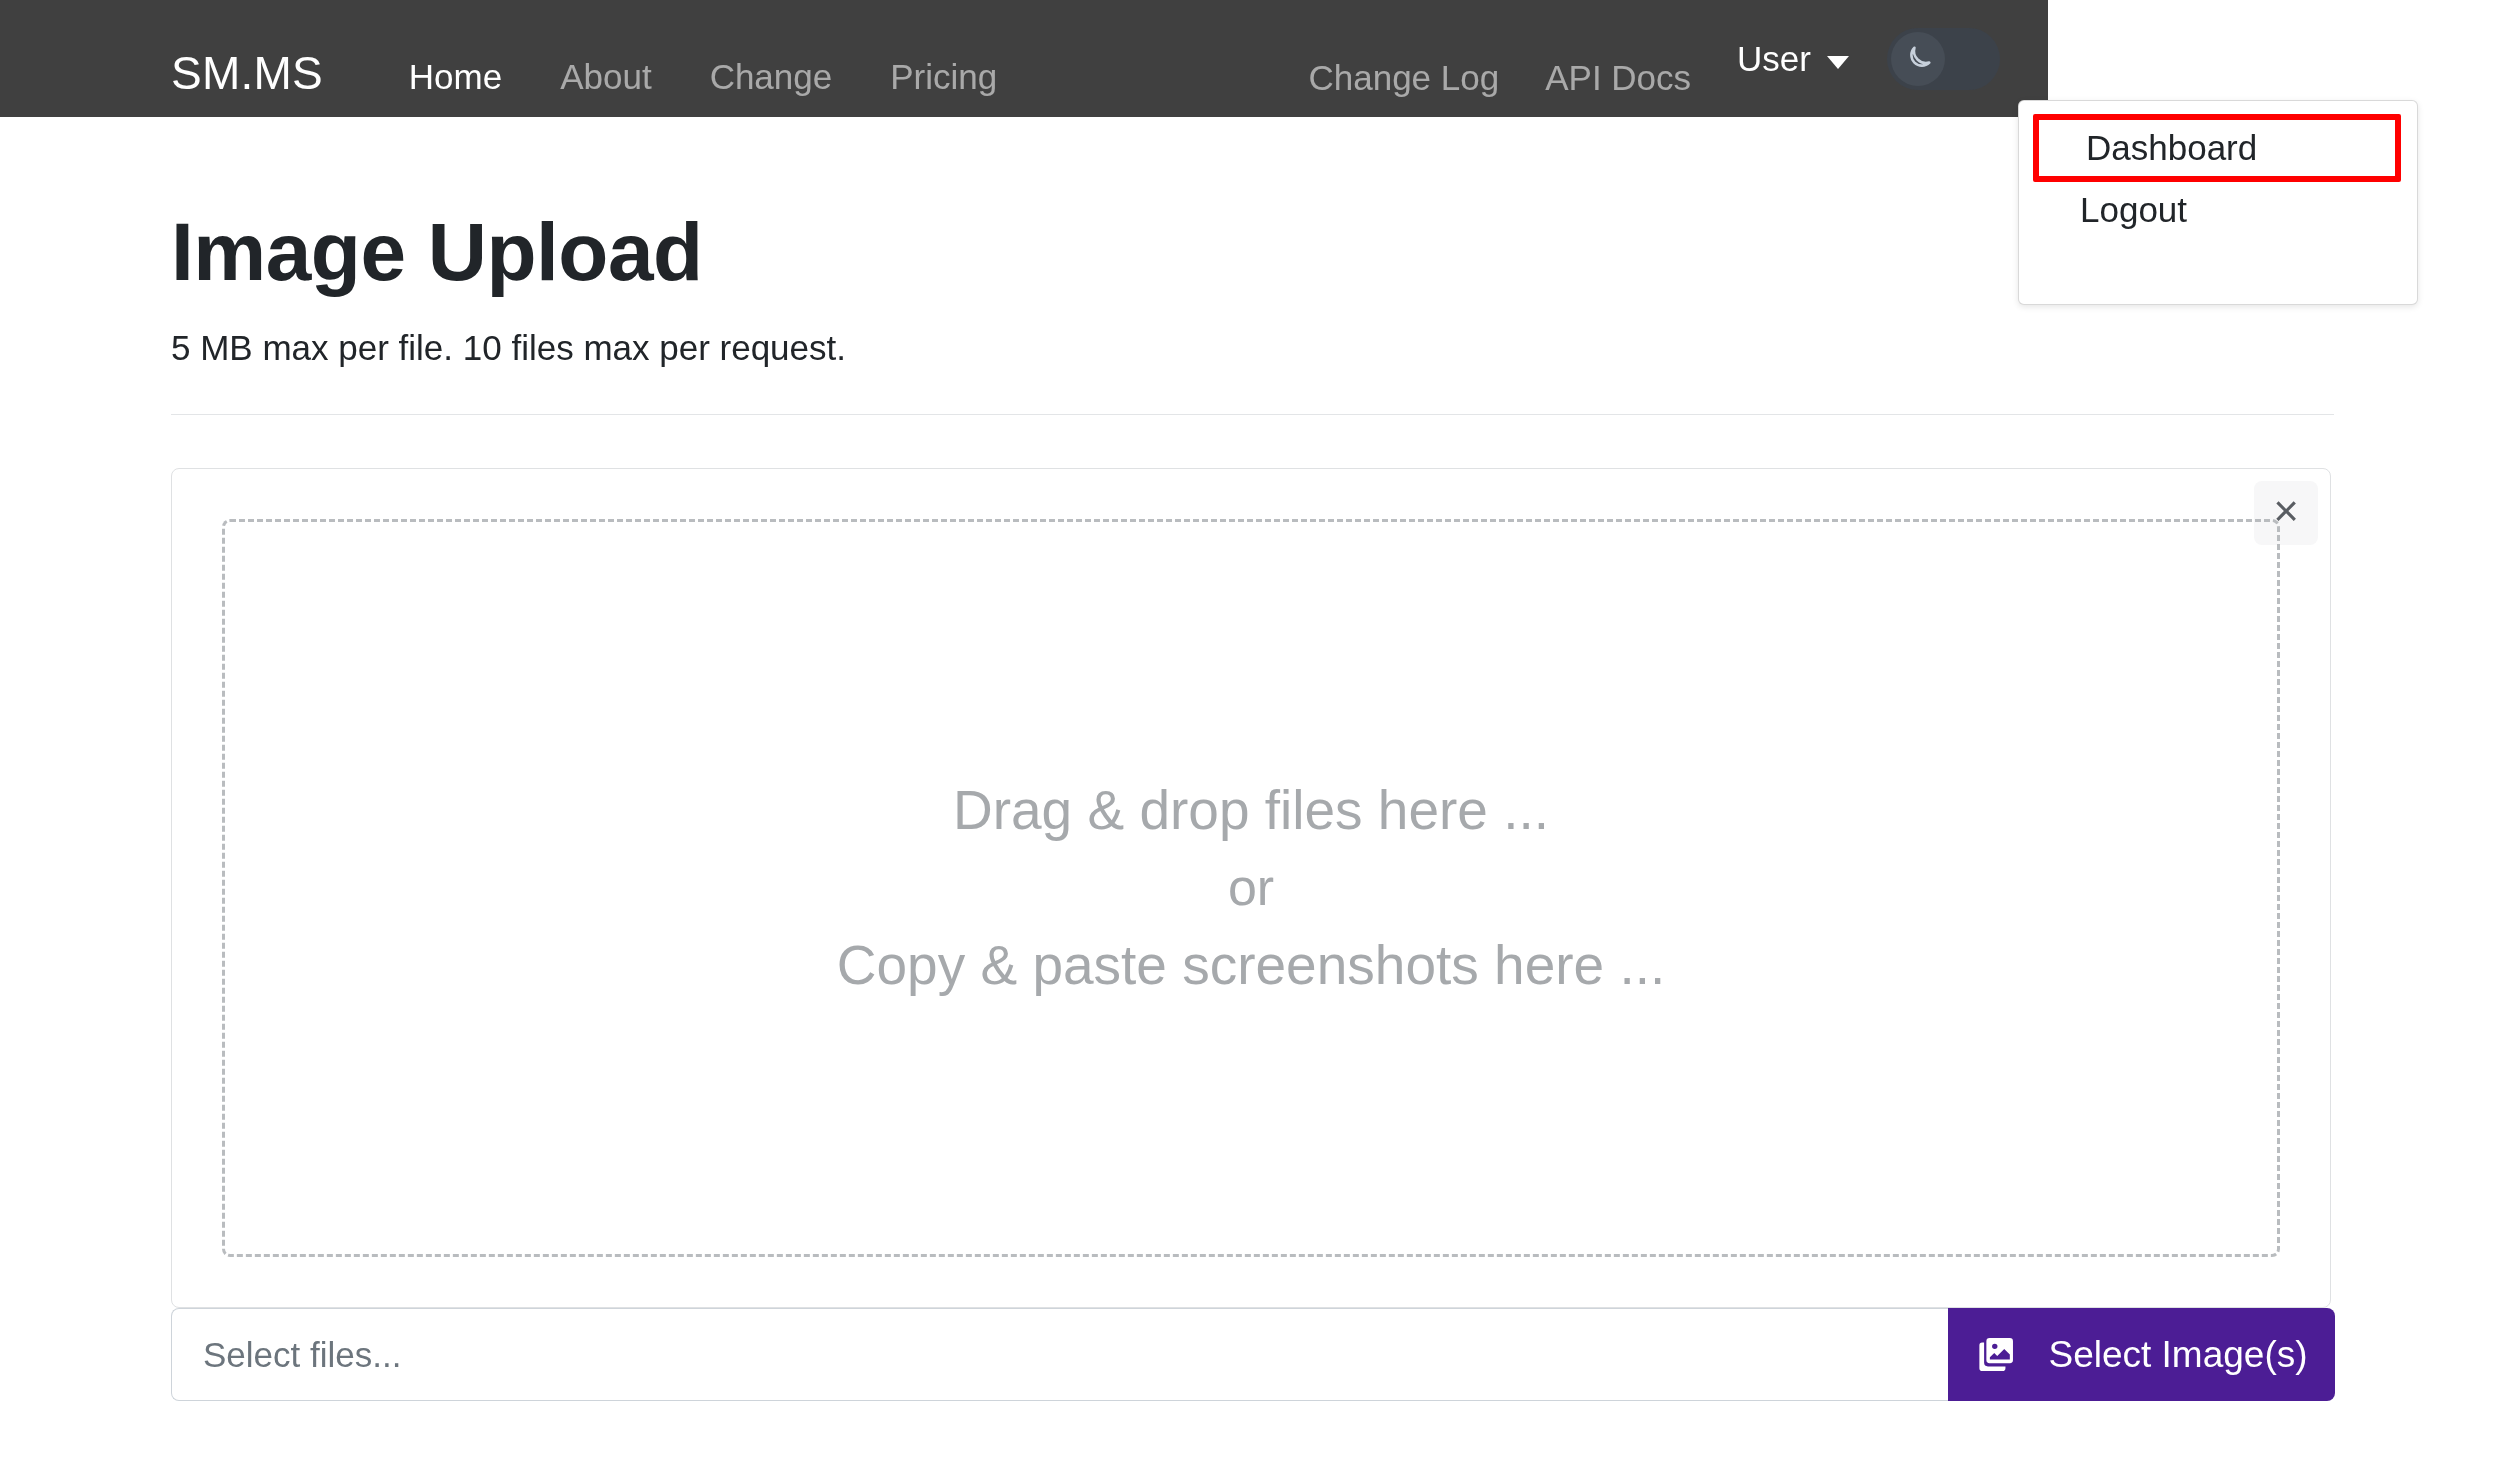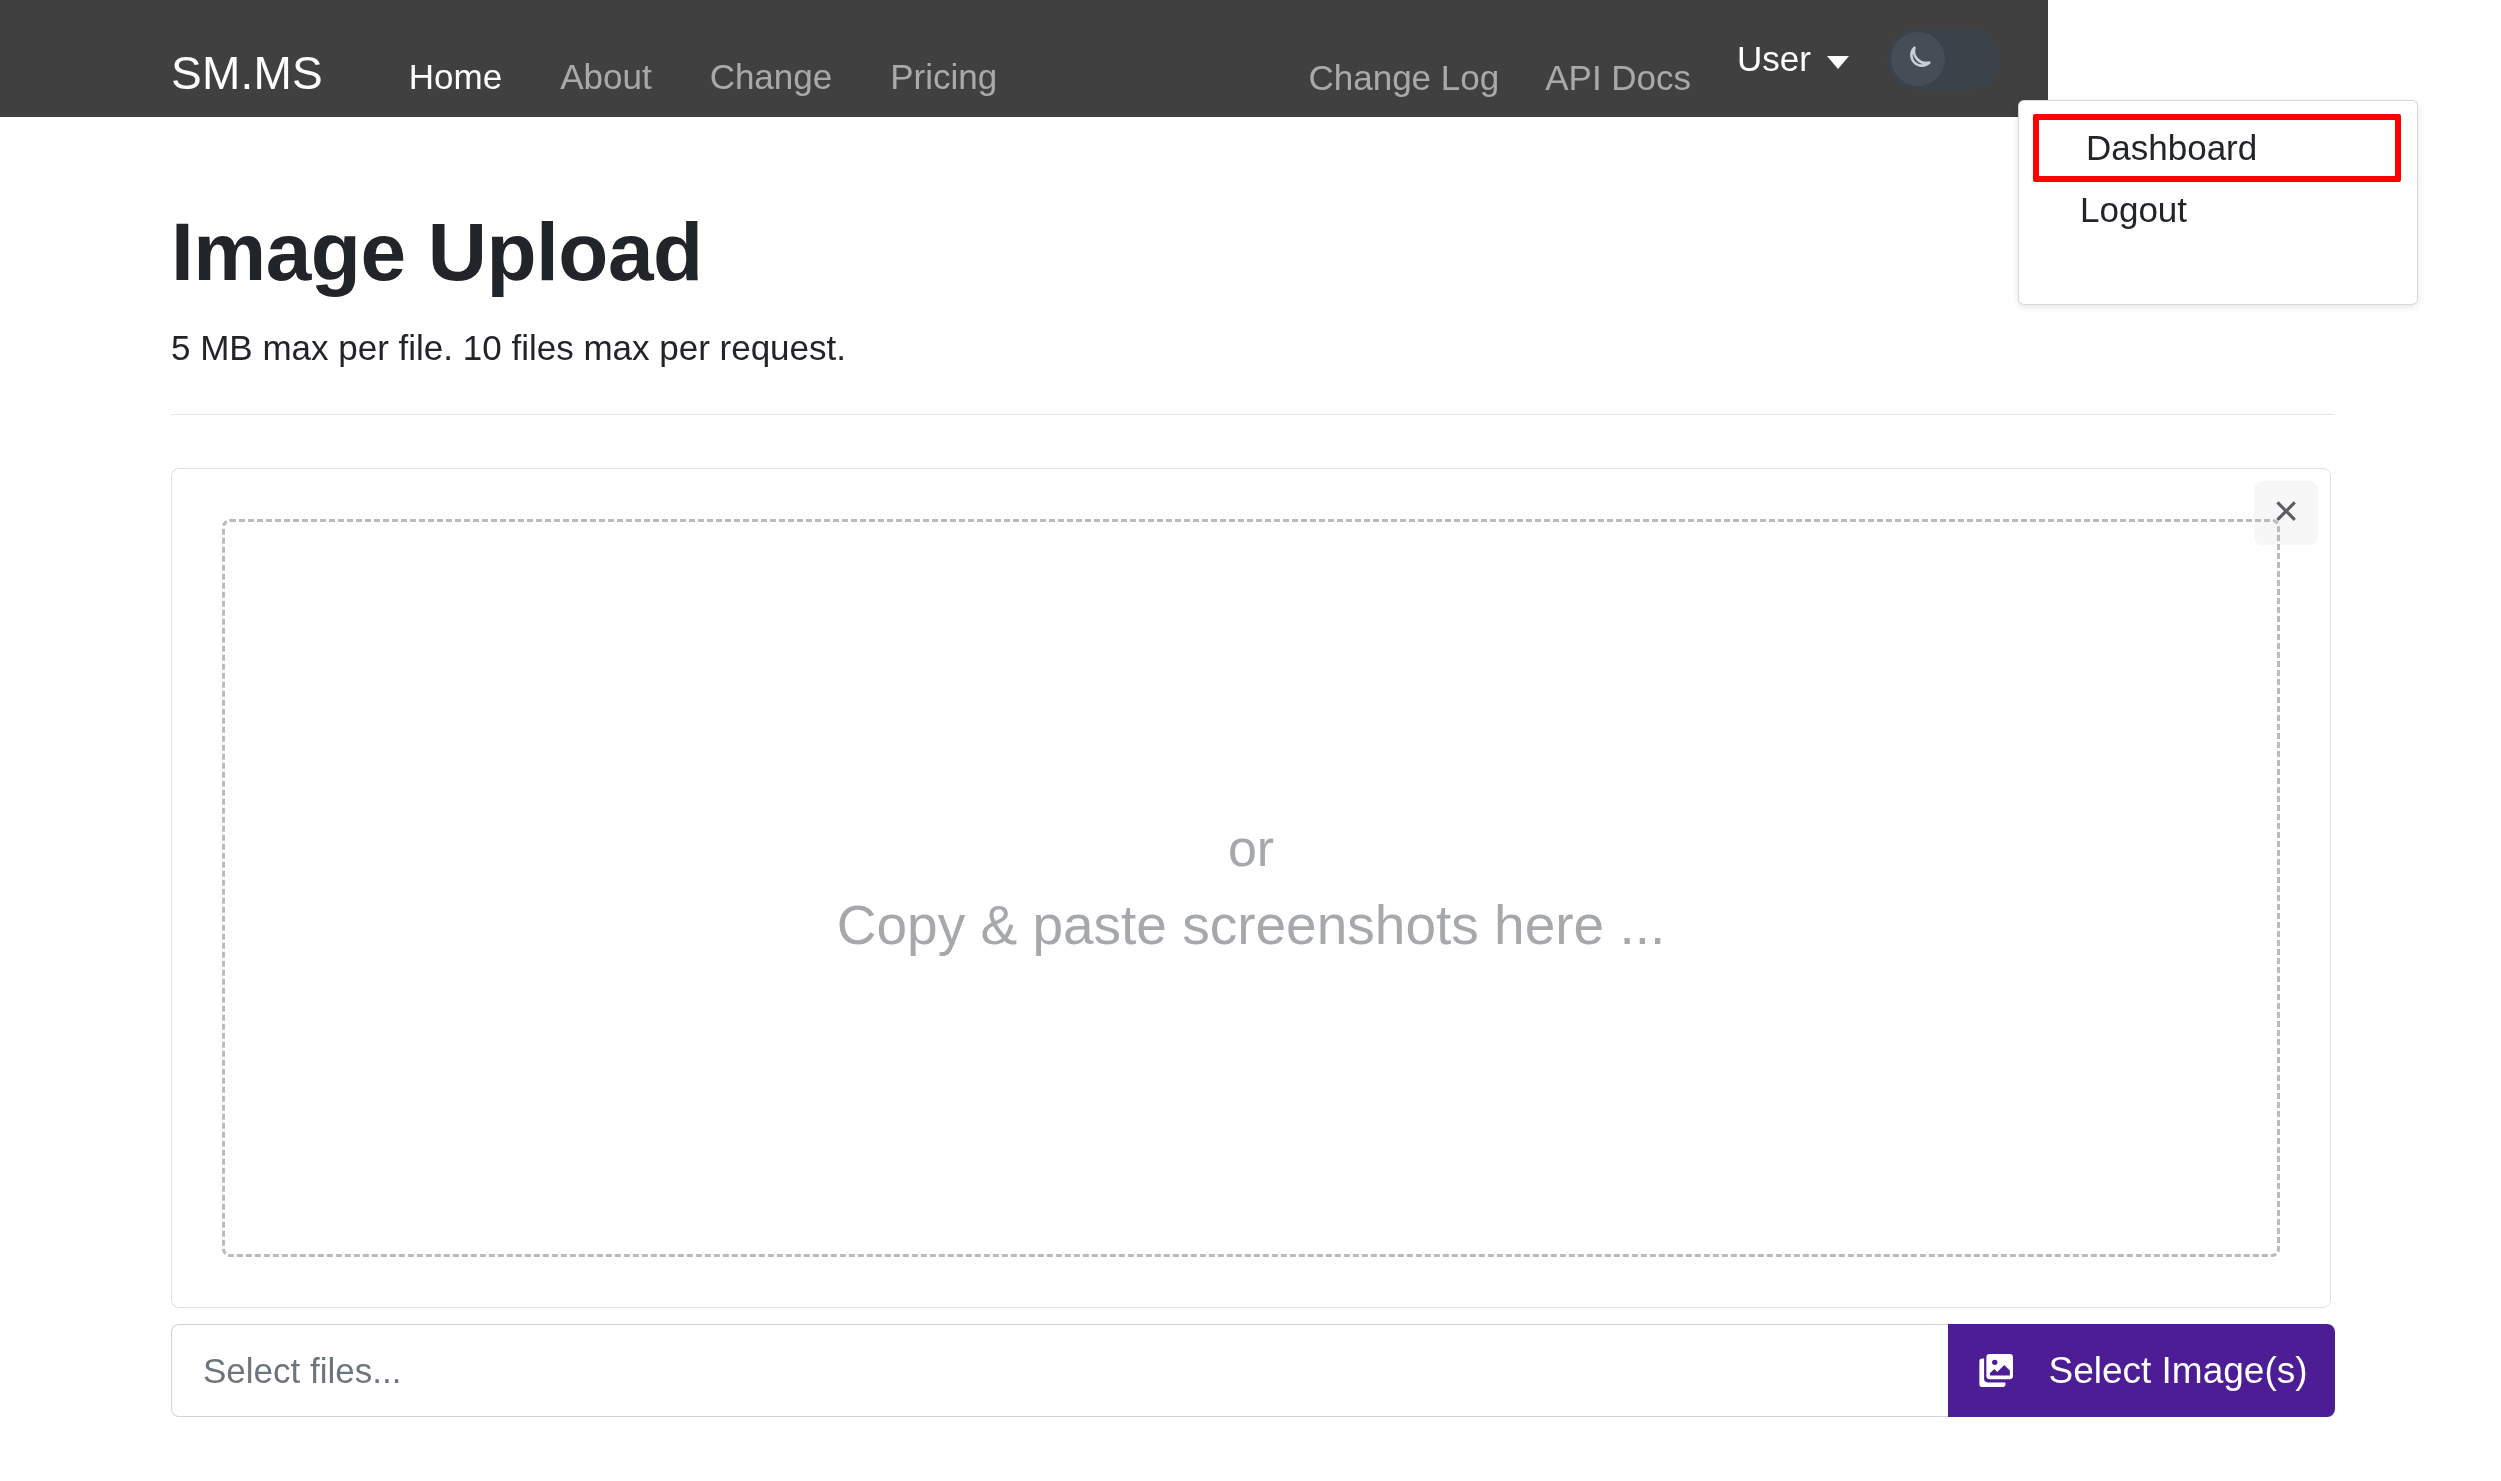--- a/index.html
+++ b/index.html
@@ -229,21 +229,20 @@
     font-size: 55px;
     font-weight: 400;
     line-height: 1.45;
     text-align: center;
     white-space: nowrap;
   }
   .dz-line.small { font-size: 52px; }
 
   
   .input-group {
-    margin-top: 16px;
     display: flex;
     width: 2164px;
     height: 93px;
   }
   .file-input {
     flex: 1;
     border: 1px solid #ced4da;
     border-right: none;
     border-radius: 8px 0 0 8px;
     background: #ffffff;
@@ -320,20 +319,21 @@
   <h1 class="page-title">Image Upload</h1>
   <p class="page-sub">5 MB max per file. 10 files max per request.</p>
   <div class="divider"></div>
 
   <div class="upload-card">
     <button class="close-btn">
       <span>×</span>
     </button>
 
     <div class="dropzone">
+      <div class="dz-line">Drag &amp; drop files here ...</div>
       <div class="dz-line small">or</div>
       <div class="dz-line">Copy &amp; paste screenshots here ...</div>
     </div>
   </div>
 
   <div class="input-group">
     <input class="file-input" type="text" placeholder="Select files..." style="">
     <button class="select-btn">
       <span>
         <svg width="42" height="42" viewBox="0 0 24 24" fill="#ffffff">

